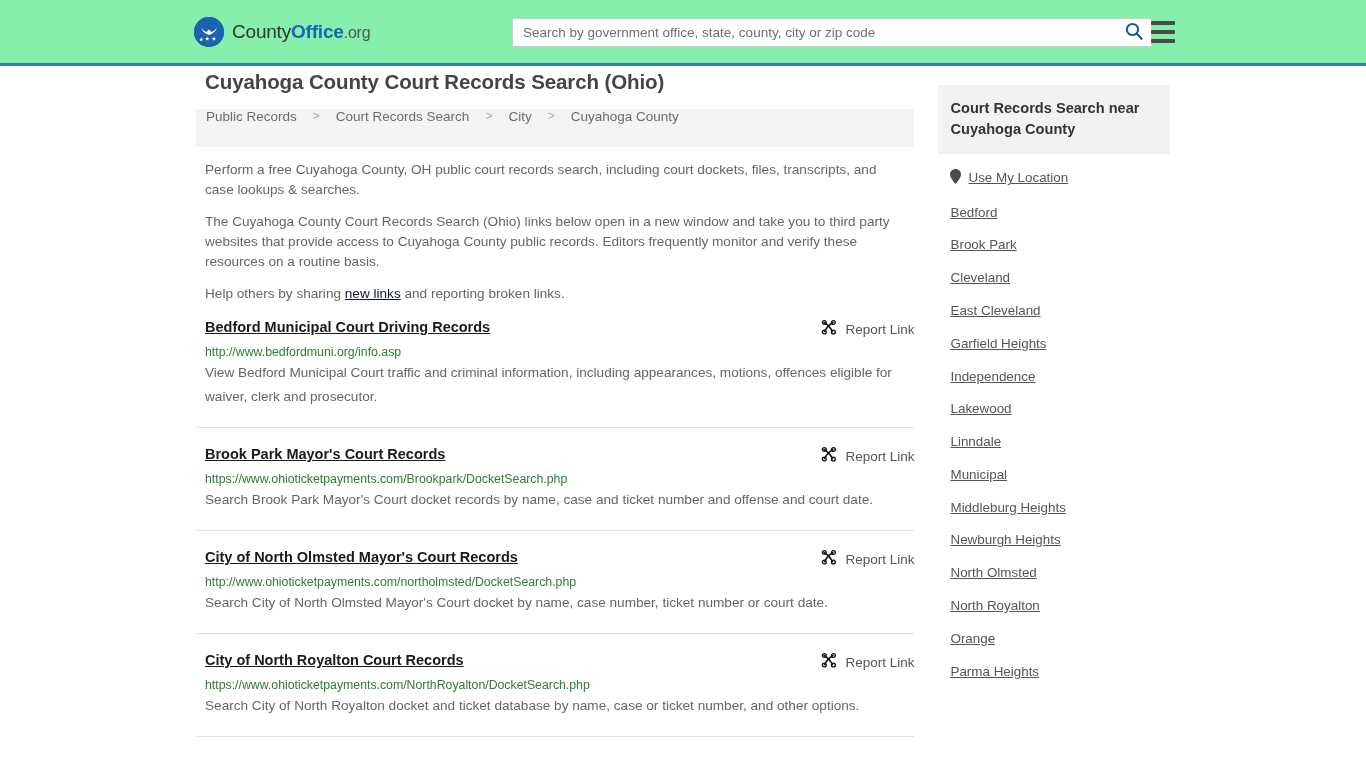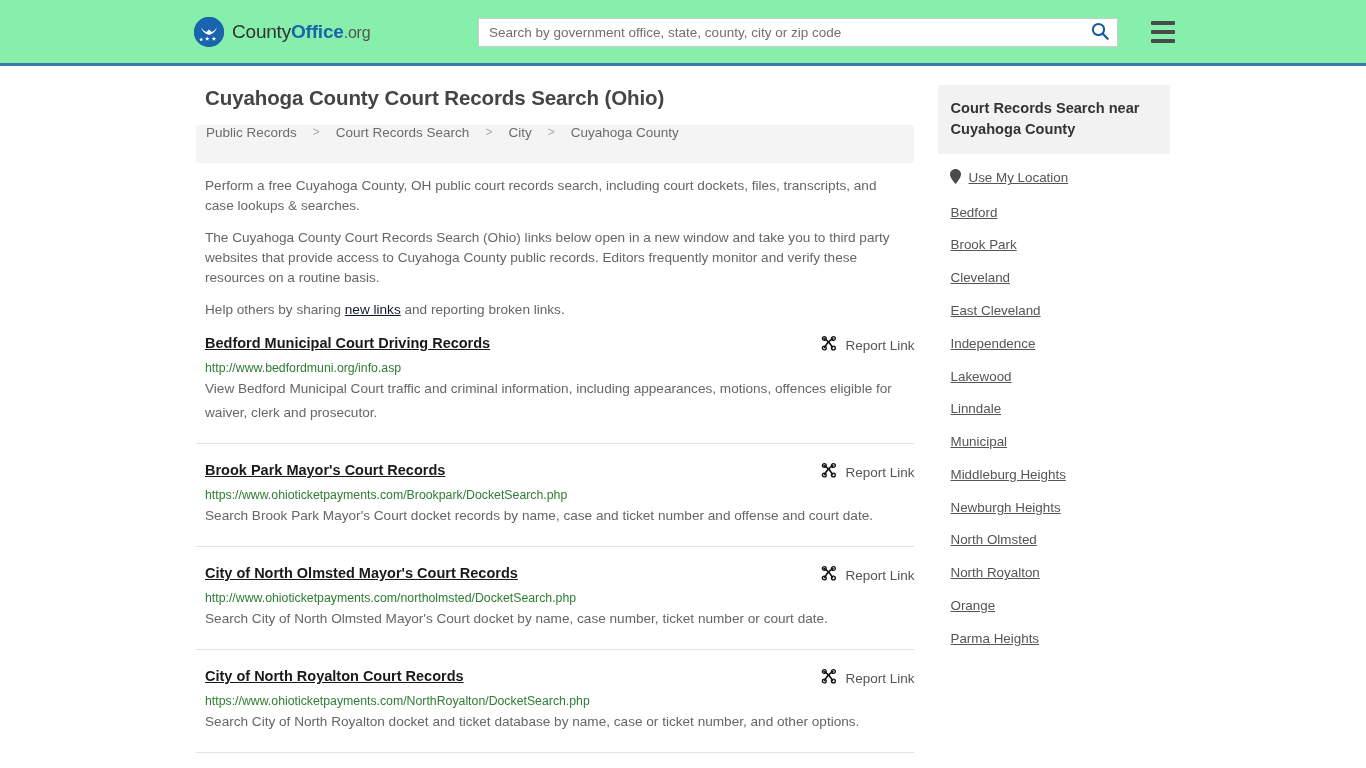--- a/index.html
+++ b/index.html
@@ -41,21 +41,21 @@
     color: #222;
     letter-spacing: -0.2px;
     white-space: nowrap;
   }
   .brand-text .b-bold { color: #1a63ad; font-weight: bold; }
   .brand-text .b-county { color: #333; }
   .brand-text .b-org { color: #555; font-size: 16px; }
 
   .search-wrap {
     position: absolute;
-    left: 478px;
+    left: 512px;
     top: 18px;
     width: 640px;
     height: 29px;
     background: #fff;
     border: 1px solid #ccc;
     display: flex;
     align-items: center;
   }
   .search-input {
     flex: 1;
@@ -98,21 +98,21 @@
     position: relative;
     width: 1366px;
   }
   .content-wrap {
     margin: 0 auto;
     width: 974px;
     padding-left: 0;
     display: flex;
     gap: 24px;
   }
-  .main-col { width: 720px; padding-top: 20px; }
+  .main-col { width: 720px; padding-top: 4px; }
   .side-col { width: 232px; padding-top: 19px; }
 
   h1.page-title {
     font-size: 20.5px;
     color: #444;
     font-weight: bold;
     margin: 0 0 15px 9px;
     letter-spacing: -0.1px;
   }
 
@@ -385,20 +385,23 @@
         <div class="side-item">
             <a href="#">Brook Park</a>
           </div>
         <div class="side-item">
             <a href="#">Cleveland</a>
           </div>
         <div class="side-item">
             <a href="#">East Cleveland</a>
           </div>
         <div class="side-item">
+            <a href="#">Garfield Heights</a>
+          </div>
+        <div class="side-item">
             <a href="#">Independence</a>
           </div>
         <div class="side-item">
             <a href="#">Lakewood</a>
           </div>
         <div class="side-item">
             <a href="#">Linndale</a>
           </div>
         <div class="side-item">
             <a href="#">Municipal</a>

